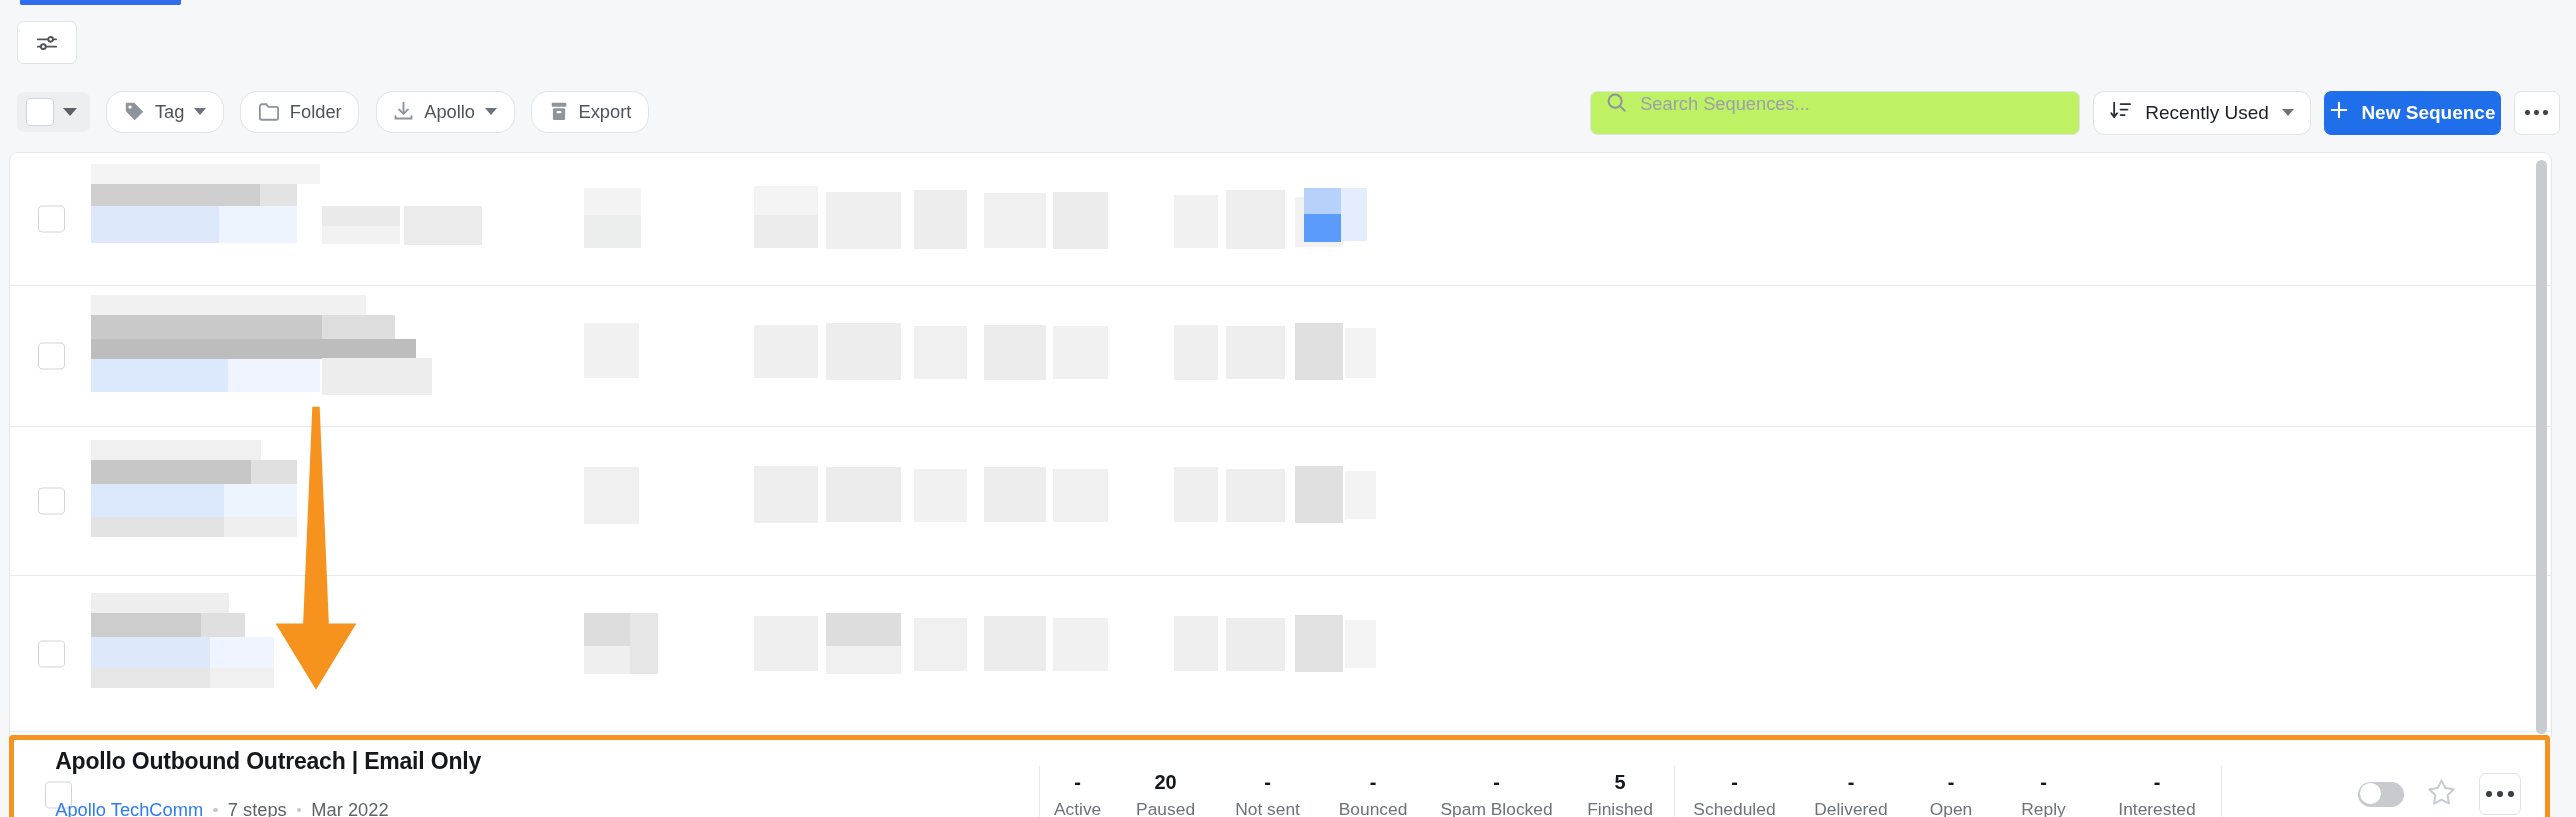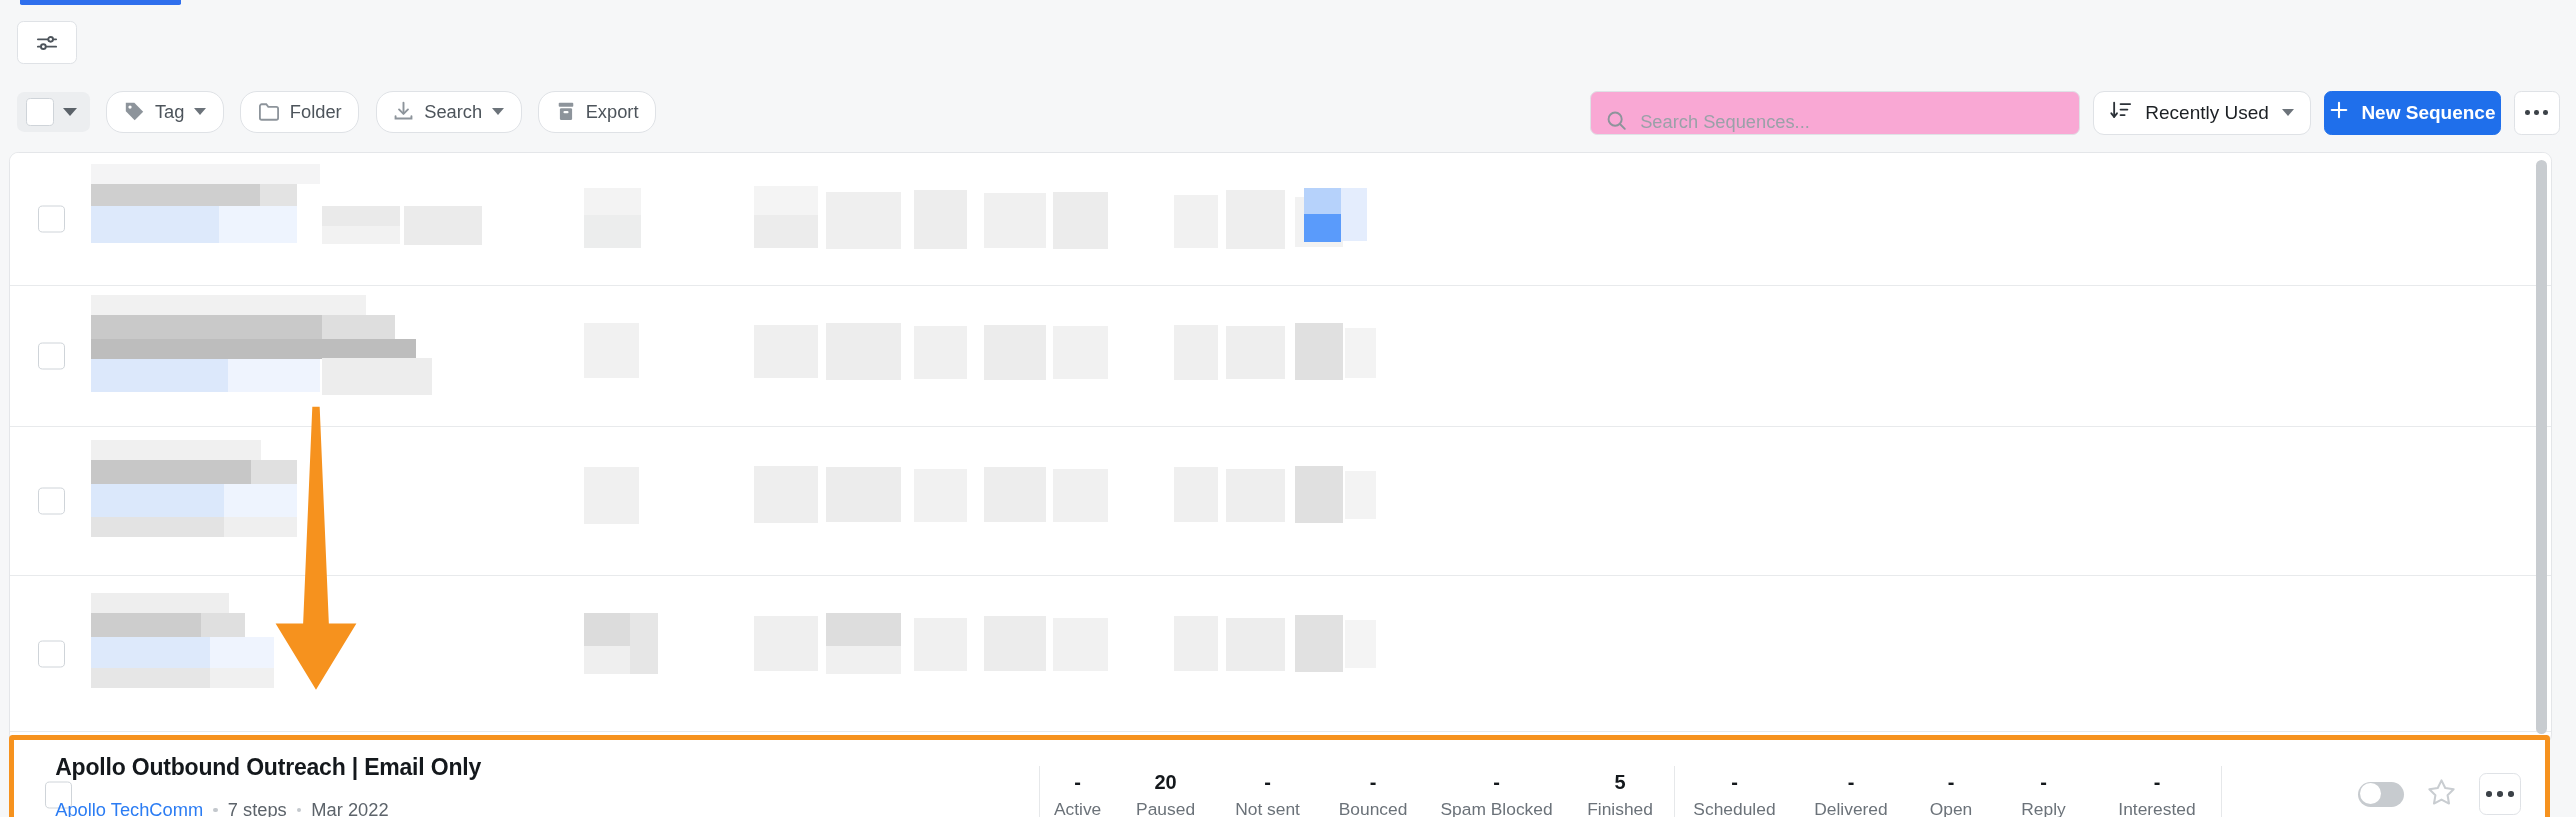--- a/index.html
+++ b/index.html
@@ -28,21 +28,21 @@
   .sel-group{display:flex;align-items:center;gap:9.2px;height:40px;padding:0 13px 0 9.2px;background:#eceef0;border-radius:7.3px;}
   .sel-box{width:26px;height:26px;background:#fff;border:0.9px solid #cfd4d9;border-radius:4.6px;}
   .caret{width:0;height:0;border-left:7.3px solid transparent;border-right:7.3px solid transparent;border-top:8.3px solid #5b6269;}
   .caret.sm{border-left-width:6.4px;border-right-width:6.4px;border-top-width:7.3px;border-top-color:#6c737a;}
   .pill{height:40px;display:flex;align-items:center;gap:10px;padding:0 16.5px;background:#ffffff;border:0.9px solid #dfe2e6;border-radius:17px;
     font-size:18.3px;color:#4d545b;cursor:pointer;white-space:nowrap;}
   .pill .lbl{line-height:1;position:relative;top:0.9px;}
   .pill svg{flex:none;display:block;}
 
   .tb-right{position:absolute;right:16.5px;top:14.7px;display:flex;align-items:center;gap:13px;}
-  .search{position:relative;width:458px;height:42px;background:#f9a8d4;border:0.9px solid #dfe2e6;border-radius:7.3px;display:flex;align-items:flex-end;padding:0 14.7px;gap:11px;margin-left:44px;}
+  .search{position:relative;width:458px;height:42px;background:#bef264;border:0.9px solid #dfe2e6;border-radius:7.3px;display:flex;align-items:flex-start;padding:0 14.7px;gap:11px;margin-left:44px;}
   .search input{border:0;outline:0;font-family:"Liberation Sans",sans-serif;font-size:18.3px;color:#3c4248;background:transparent;width:385px;}
   .search input::placeholder{color:#9aa1a8;}
   .sortpill{height:42px;display:flex;align-items:center;gap:13px;padding:0 16.5px;background:#fff;border:0.9px solid #dfe2e6;border-radius:11px;
     font-size:19px;color:#1c2024;cursor:pointer;white-space:nowrap;}
   .diagpill{height:42px;display:flex;align-items:center;gap:12px;padding:0 18.3px;background:#fff;border:0.9px solid #dfe2e6;border-radius:7.3px;
     font-size:19px;color:#1c2024;cursor:pointer;white-space:nowrap;}
   .newseq{height:42px;display:flex;align-items:center;gap:12px;padding:0 4px;background:#1f6feb;border:0.9px solid #1f6feb;border-radius:7.3px;
     font-size:19px;color:#ffffff;font-weight:600;cursor:pointer;white-space:nowrap;}
   .kebab{width:44px;height:42px;background:#fff;border:0.9px solid #dfe2e6;border-radius:7.3px;display:flex;align-items:center;justify-content:center;gap:4.6px;cursor:pointer;}
   .kebab i{width:4.6px;height:4.6px;border-radius:50%;background:#3c4248;display:block;}
@@ -53,21 +53,21 @@
   .row{position:relative;width:100%;box-sizing:border-box;border-bottom:0.9px solid #e8eaec;background:#fff;}
   .row:last-child{border-bottom:0;}
   .row-cb{position:absolute;left:27.5px;top:50%;transform:translateY(-50%);width:25px;height:25px;background:#fff;border:0.9px solid #cfd4d9;border-radius:4.6px;cursor:pointer;}
 
   
   .mos{position:absolute;image-rendering:pixelated;}
 
   
   .hl-row{position:absolute;left:0;top:583px;width:2541px;height:119px;box-sizing:border-box;background:#ffffff;border:5.5px solid #f6921e;border-radius:3.7px;}
   .hl-cb{position:absolute;left:31px;top:50%;transform:translateY(-50%);width:25px;height:25px;background:#fff;border:0.9px solid #cfd4d9;border-radius:4.6px;cursor:pointer;}
-  .seq-title{position:absolute;left:41px;top:14px;font-size:23px;font-weight:700;color:#14181c;white-space:nowrap;letter-spacing:-0.2px;}
+  .seq-title{position:absolute;left:41px;top:8px;font-size:23px;font-weight:700;color:#14181c;white-space:nowrap;letter-spacing:-0.2px;}
   .seq-meta{position:absolute;left:41px;top:59px;display:flex;align-items:center;gap:10px;font-size:18.3px;color:#5c636a;white-space:nowrap;}
   .seq-meta a{color:#2b7cf3;text-decoration:none;cursor:pointer;}
   .dot{width:4.6px;height:4.6px;border-radius:50%;background:#c3c8cd;display:inline-block;}
 
   .stats{position:absolute;left:1025px;top:0;height:108px;display:flex;align-items:center;}
   .vdiv{width:0.9px;height:57px;background:#e6e8ea;flex:none;}
   .stat{display:flex;flex-direction:column;align-items:center;justify-content:center;}
   .stat .v{font-size:20px;font-weight:700;color:#14181c;line-height:1.15;height:26px;display:flex;align-items:center;}
   .stat .k{font-size:17.4px;color:#6b7279;line-height:1.15;margin-top:3.7px;white-space:nowrap;}
 
@@ -139,21 +139,21 @@
       </div>
 
       <div class="pill">
         <span>
           <svg width="21" height="21" viewBox="0 0 23 23" fill="none">
             <line x1="11.5" y1="2" x2="11.5" y2="13.5" stroke="#8d949b" stroke-width="2.1" stroke-linecap="round"></line>
             <path d="M6.6 9.2l4.9 4.9 4.9-4.9" stroke="#8d949b" stroke-width="2.1" stroke-linecap="round" stroke-linejoin="round"></path>
             <path d="M2.8 16.6v2.6h17.4v-2.6" stroke="#8d949b" stroke-width="2.1" stroke-linecap="round"></path>
           </svg>
         </span>
-        <span class="lbl">Search</span>
+        <span class="lbl">Apollo</span>
         <span class="caret sm"></span>
       </div>
 
       <div class="pill">
         <span>
           <svg width="20" height="21" viewBox="0 0 22 23">
               <rect x="3" y="2" width="16" height="4.2" rx="1" fill="#8d949b"></rect>
               <rect x="4.3" y="7.8" width="13.4" height="13" rx="1.4" fill="#8d949b"></rect>
               <rect x="8.2" y="11" width="5.6" height="2.4" rx="1.2" fill="#ffffff"></rect>
             </svg>

